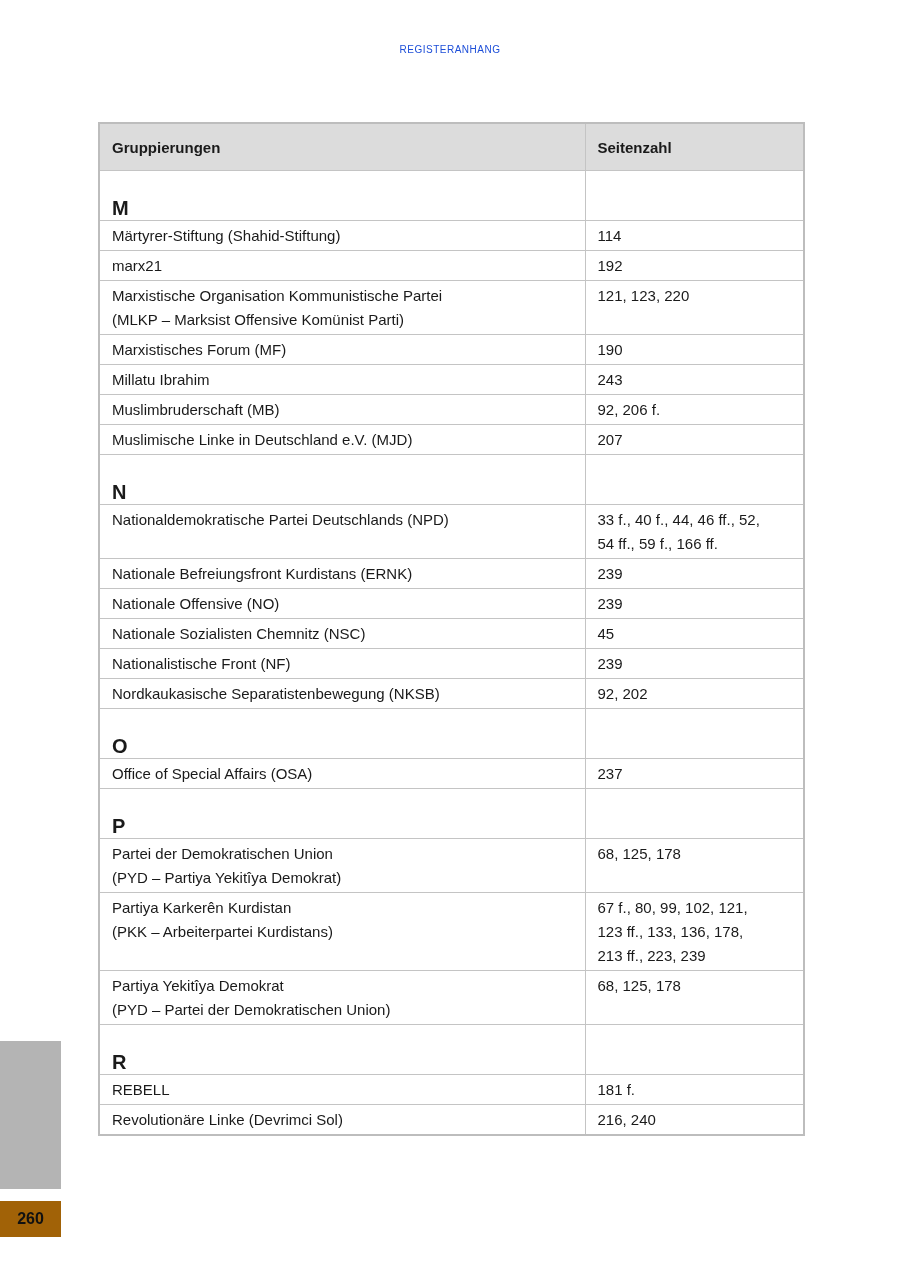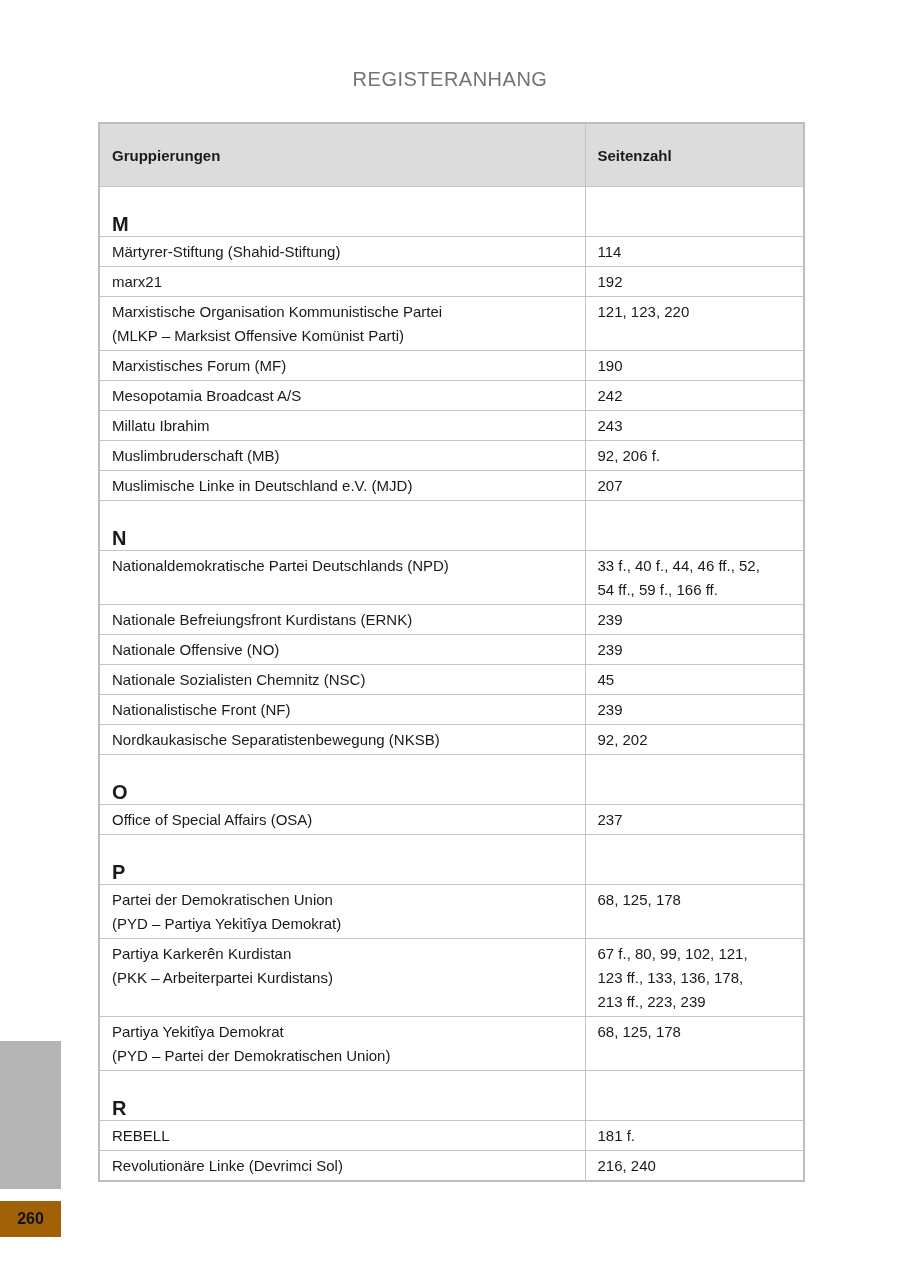--- a/index.html
+++ b/index.html
@@ -4,36 +4,35 @@
   <style>
     html, body { margin: 0; padding: 0; }
     body {
       width: 900px; height: 1276px; position: relative;
       background: #ffffff; overflow: hidden;
       font-family: "Liberation Sans", "DejaVu Sans", sans-serif;
       color: #1a1a1a;
     }
     .running-head {
       position: absolute; top: 44px; left: 0; width: 900px;
-      text-align: center; font-size: 20px; letter-spacing: 0.5px;
-      color: #737373;
-      margin-top: 24px;
+      text-align: center; font-size: 10px; letter-spacing: 0.5px;
+      color: #1d4ed8;
     }
     .index-table {
       position: absolute; left: 98px; top: 122px; width: 705px;
       border-collapse: collapse;
       border: 2px solid #bdbdbd;
       font-size: 15px;
       table-layout: fixed;
     }
     .index-table col.c1 { width: 486px; }
     .index-table col.c2 { width: 219px; }
     .index-table th {
       background: #dcdcdc; text-align: left; font-weight: bold;
-      height: 46px; padding: 8px 12px; font-size: 15px; color: #1a1a1a;
+      height: 46px; padding: 0 12px; font-size: 15px; color: #1a1a1a;
       border-bottom: 1px solid #c4c4c4; border-right: 1px solid #c4c4c4;
     }
     .index-table td {
       padding: 3px 12px 2px 12px; vertical-align: top; line-height: 24px;
       border-top: 1px solid #c4c4c4; border-right: 1px solid #c4c4c4;
     }
     .index-table tr.letter-row td {
       height: 46px; vertical-align: bottom; padding-bottom: 0px;
       font-weight: bold; font-size: 20px; line-height: 24px;
     }
@@ -97,28 +96,20 @@
       <tr>
         <td>
           <span class="cell-line">Marxistisches Forum (MF)</span>
         </td>
         <td>
           <span class="cell-line">190</span>
         </td>
       </tr>
       <tr>
         <td>
-          <span class="cell-line">Mesopotamia Broadcast A/S</span>
-        </td>
-        <td>
-          <span class="cell-line">242</span>
-        </td>
-      </tr>
-      <tr>
-        <td>
           <span class="cell-line">Millatu Ibrahim</span>
         </td>
         <td>
           <span class="cell-line">243</span>
         </td>
       </tr>
       <tr>
         <td>
           <span class="cell-line">Muslimbruderschaft (MB)</span>
         </td>

